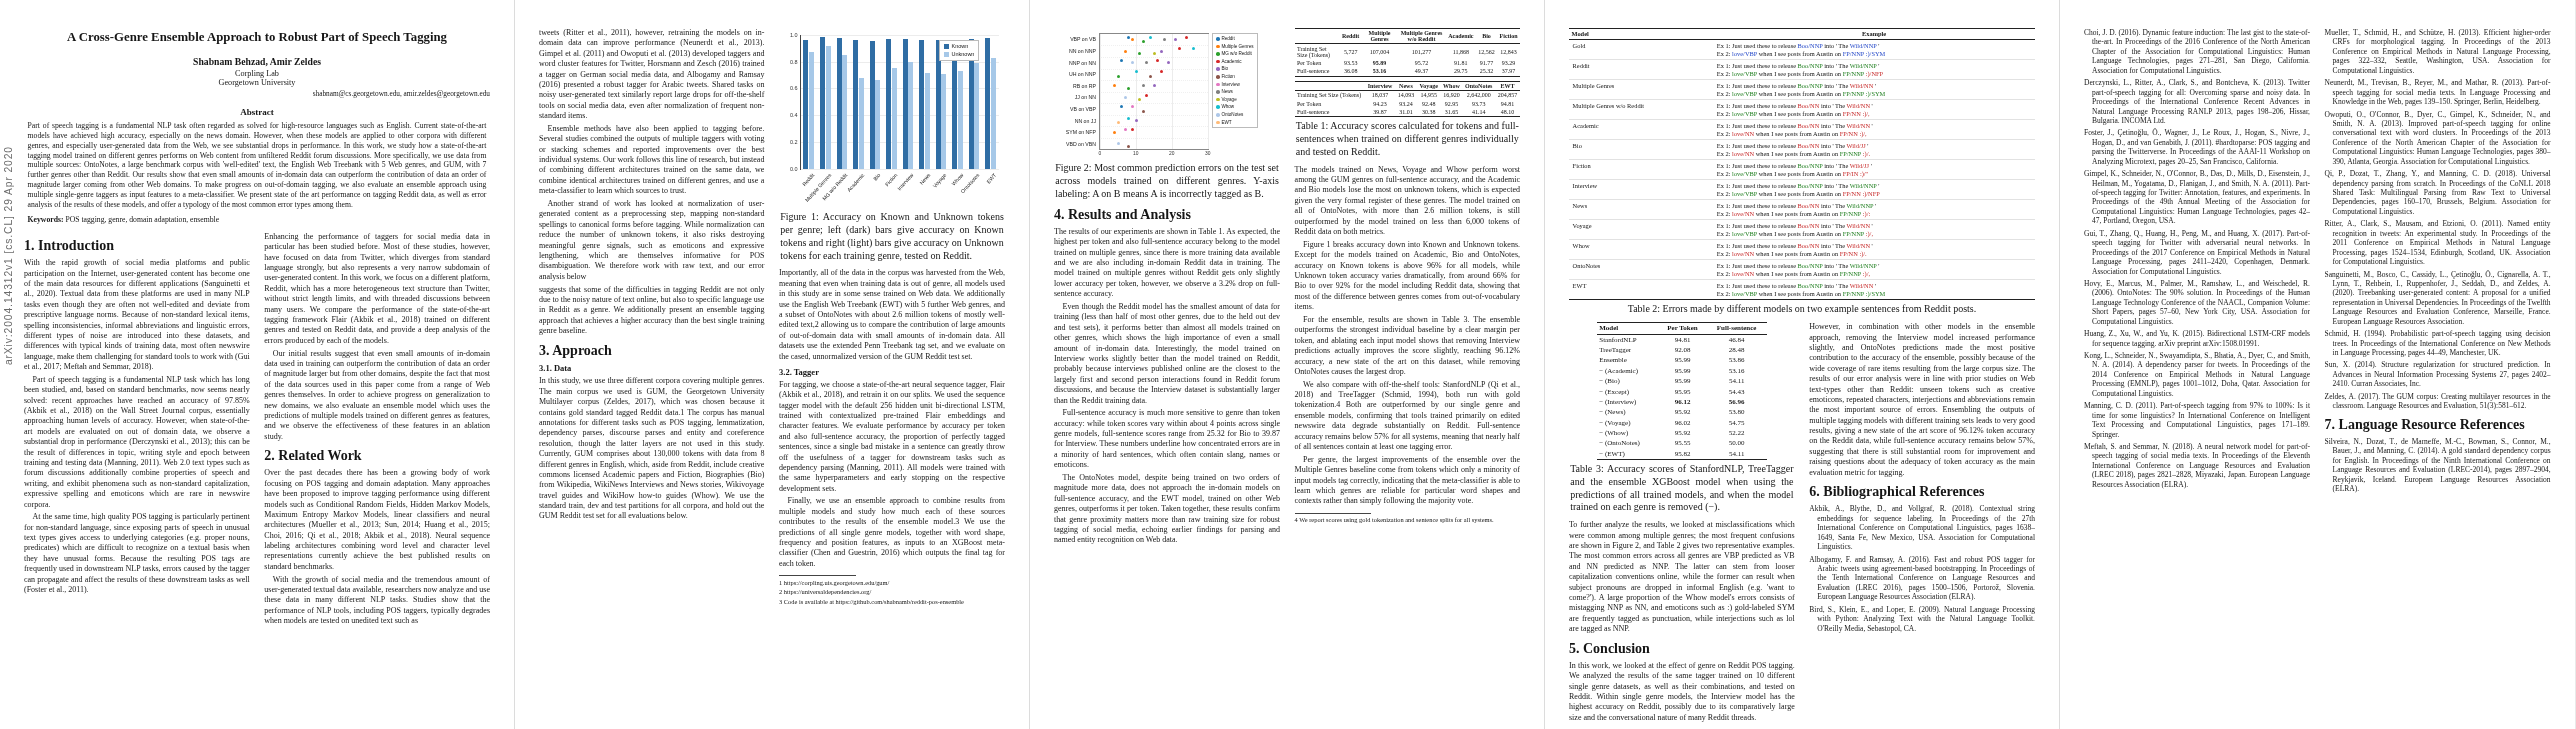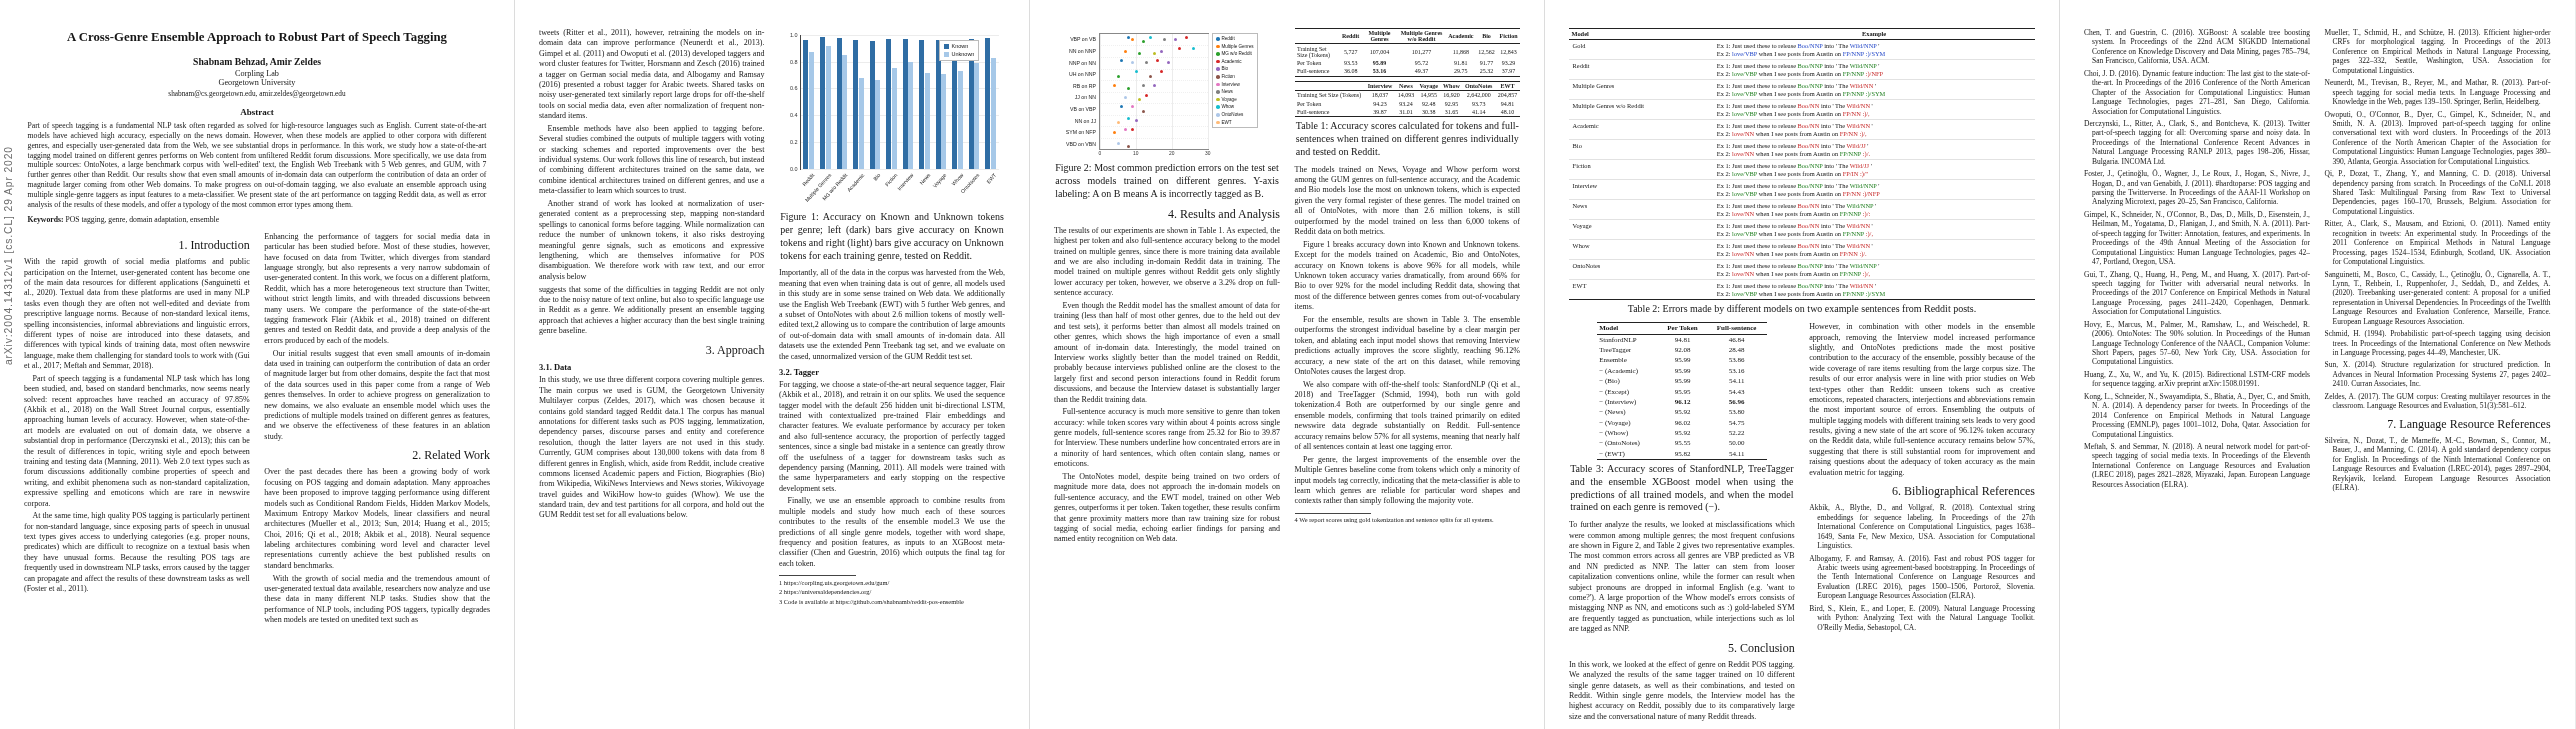--- a/index.html
+++ b/index.html
@@ -5,26 +5,26 @@
   html,body{margin:0;padding:0;background:#e9e9e9;}
   .strip{display:flex;width:2576px;height:729px;}
   .page{width:515px;height:729px;background:#fff;box-sizing:border-box;padding:28px 24px 18px;
         position:relative;overflow:hidden;border-right:0.6px solid #dcdcdc;
         font-family:"Liberation Serif",serif;color:#161616;}
   .page:last-child{border-right:none;}
   .cols{display:flex;gap:14.6px;}
   .col{width:226px;}
   p{font-size:8px;line-height:1.3;text-align:justify;margin:0 0 2.4px;text-indent:8.5px;}
   p.noind{text-indent:0;}
-  .sec{font-size:12px;font-weight:normal;text-align:right;margin:6px 0 4.3px;}
+  .sec{font-size:14px;font-weight:bold;text-align:left;margin:6px 0 4.3px;}
   .subsec{font-size:8.5px;font-weight:bold;margin:4.9px 0 3px;}
   .title{font-size:12.8px;font-weight:bold;text-align:center;line-height:1.25;margin:2.4px 12px 9.7px;}
   .authors{font-size:9.7px;font-weight:bold;text-align:center;margin-bottom:1.8px;}
   .affil{font-size:8.2px;text-align:center;}
-  .emails{font-size:7.3px;text-align:center;margin-top:1.8px;}
+  .emails{font-size:7.3px;text-align:right;margin-top:1.8px;}
   .abs-head{font-size:9px;font-weight:bold;text-align:center;margin:9.7px 0 3.6px;}
   .abstract{font-size:7.7px;line-height:1.28;text-align:justify;margin:0 3.6px;text-indent:0;}
   .keywords{font-size:7.7px;margin:4.9px 3.6px 7.3px;text-indent:0;}
   .kwlabel{font-weight:bold;}
   .caption{font-size:10px;line-height:1.28;text-align:justify;margin:3px 1.2px 6px;text-indent:0;}
   .caption.ctr{text-align:center;}
   .arxiv{position:absolute;left:3px;top:146px;writing-mode:vertical-rl;transform:rotate(180deg);
          font-family:"Liberation Sans",sans-serif;font-size:10.3px;color:#6b6b6b;letter-spacing:0.9px;}
   .fnrule{width:34%;border-top:0.6px solid #444;margin:6px 0 2.4px;}
   .fn{font-size:6.4px;line-height:1.3;text-indent:0;margin:0 0 1.2px;}
@@ -494,29 +494,29 @@
         <p class="ref">Akbik, A., Blythe, D., and Vollgraf, R. (2018). Contextual string embeddings for sequence labeling. In Proceedings of the 27th International Conference on Computational Linguistics, pages 1638–1649, Santa Fe, New Mexico, USA. Association for Computational Linguistics.</p>
         <p class="ref">Albogamy, F. and Ramsay, A. (2016). Fast and robust POS tagger for Arabic tweets using agreement-based bootstrapping. In Proceedings of the Tenth International Conference on Language Resources and Evaluation (LREC 2016), pages 1500–1506, Portorož, Slovenia. European Language Resources Association (ELRA).</p>
         <p class="ref">Bird, S., Klein, E., and Loper, E. (2009). Natural Language Processing with Python: Analyzing Text with the Natural Language Toolkit. O'Reilly Media, Sebastopol, CA.</p>
       </div>
     </div>
   </section>
 
   <section class="page">
     <div class="cols">
       <div class="col">
-        <p class="ref">Chen, T. and Guestrin, C. (2016). XGBoost: A scalable tree boosting system. In Proceedings of the 22nd ACM SIGKDD International Conference on Knowledge Discovery and Data Mining, pages 785–794, San Francisco, California, USA. ACM.</p>
         <p class="ref">Choi, J. D. (2016). Dynamic feature induction: The last gist to the state-of-the-art. In Proceedings of the 2016 Conference of the North American Chapter of the Association for Computational Linguistics: Human Language Technologies, pages 271–281, San Diego, California. Association for Computational Linguistics.</p>
         <p class="ref">Derczynski, L., Ritter, A., Clark, S., and Bontcheva, K. (2013). Twitter part-of-speech tagging for all: Overcoming sparse and noisy data. In Proceedings of the International Conference Recent Advances in Natural Language Processing RANLP 2013, pages 198–206, Hissar, Bulgaria. INCOMA Ltd.</p>
         <p class="ref">Foster, J., Çetinoğlu, Ö., Wagner, J., Le Roux, J., Hogan, S., Nivre, J., Hogan, D., and van Genabith, J. (2011). #hardtoparse: POS tagging and parsing the Twitterverse. In Proceedings of the AAAI-11 Workshop on Analyzing Microtext, pages 20–25, San Francisco, California.</p>
         <p class="ref">Gimpel, K., Schneider, N., O'Connor, B., Das, D., Mills, D., Eisenstein, J., Heilman, M., Yogatama, D., Flanigan, J., and Smith, N. A. (2011). Part-of-speech tagging for Twitter: Annotation, features, and experiments. In Proceedings of the 49th Annual Meeting of the Association for Computational Linguistics: Human Language Technologies, pages 42–47, Portland, Oregon, USA.</p>
         <p class="ref">Gui, T., Zhang, Q., Huang, H., Peng, M., and Huang, X. (2017). Part-of-speech tagging for Twitter with adversarial neural networks. In Proceedings of the 2017 Conference on Empirical Methods in Natural Language Processing, pages 2411–2420, Copenhagen, Denmark. Association for Computational Linguistics.</p>
         <p class="ref">Hovy, E., Marcus, M., Palmer, M., Ramshaw, L., and Weischedel, R. (2006). OntoNotes: The 90% solution. In Proceedings of the Human Language Technology Conference of the NAACL, Companion Volume: Short Papers, pages 57–60, New York City, USA. Association for Computational Linguistics.</p>
         <p class="ref">Huang, Z., Xu, W., and Yu, K. (2015). Bidirectional LSTM-CRF models for sequence tagging. arXiv preprint arXiv:1508.01991.</p>
         <p class="ref">Kong, L., Schneider, N., Swayamdipta, S., Bhatia, A., Dyer, C., and Smith, N. A. (2014). A dependency parser for tweets. In Proceedings of the 2014 Conference on Empirical Methods in Natural Language Processing (EMNLP), pages 1001–1012, Doha, Qatar. Association for Computational Linguistics.</p>
+        <p class="ref">Manning, C. D. (2011). Part-of-speech tagging from 97% to 100%: Is it time for some linguistics? In International Conference on Intelligent Text Processing and Computational Linguistics, pages 171–189. Springer.</p>
         <p class="ref">Meftah, S. and Semmar, N. (2018). A neural network model for part-of-speech tagging of social media texts. In Proceedings of the Eleventh International Conference on Language Resources and Evaluation (LREC 2018), pages 2821–2828, Miyazaki, Japan. European Language Resources Association (ELRA).</p>
       </div>
       <div class="col">
         <p class="ref">Mueller, T., Schmid, H., and Schütze, H. (2013). Efficient higher-order CRFs for morphological tagging. In Proceedings of the 2013 Conference on Empirical Methods in Natural Language Processing, pages 322–332, Seattle, Washington, USA. Association for Computational Linguistics.</p>
         <p class="ref">Neunerdt, M., Trevisan, B., Reyer, M., and Mathar, R. (2013). Part-of-speech tagging for social media texts. In Language Processing and Knowledge in the Web, pages 139–150. Springer, Berlin, Heidelberg.</p>
         <p class="ref">Owoputi, O., O'Connor, B., Dyer, C., Gimpel, K., Schneider, N., and Smith, N. A. (2013). Improved part-of-speech tagging for online conversational text with word clusters. In Proceedings of the 2013 Conference of the North American Chapter of the Association for Computational Linguistics: Human Language Technologies, pages 380–390, Atlanta, Georgia. Association for Computational Linguistics.</p>
         <p class="ref">Qi, P., Dozat, T., Zhang, Y., and Manning, C. D. (2018). Universal dependency parsing from scratch. In Proceedings of the CoNLL 2018 Shared Task: Multilingual Parsing from Raw Text to Universal Dependencies, pages 160–170, Brussels, Belgium. Association for Computational Linguistics.</p>
         <p class="ref">Ritter, A., Clark, S., Mausam, and Etzioni, O. (2011). Named entity recognition in tweets: An experimental study. In Proceedings of the 2011 Conference on Empirical Methods in Natural Language Processing, pages 1524–1534, Edinburgh, Scotland, UK. Association for Computational Linguistics.</p>
         <p class="ref">Sanguinetti, M., Bosco, C., Cassidy, L., Çetinoğlu, Ö., Cignarella, A. T., Lynn, T., Rehbein, I., Ruppenhofer, J., Seddah, D., and Zeldes, A. (2020). Treebanking user-generated content: A proposal for a unified representation in Universal Dependencies. In Proceedings of the Twelfth Language Resources and Evaluation Conference, Marseille, France. European Language Resources Association.</p>
         <p class="ref">Schmid, H. (1994). Probabilistic part-of-speech tagging using decision trees. In Proceedings of the International Conference on New Methods in Language Processing, pages 44–49, Manchester, UK.</p>

